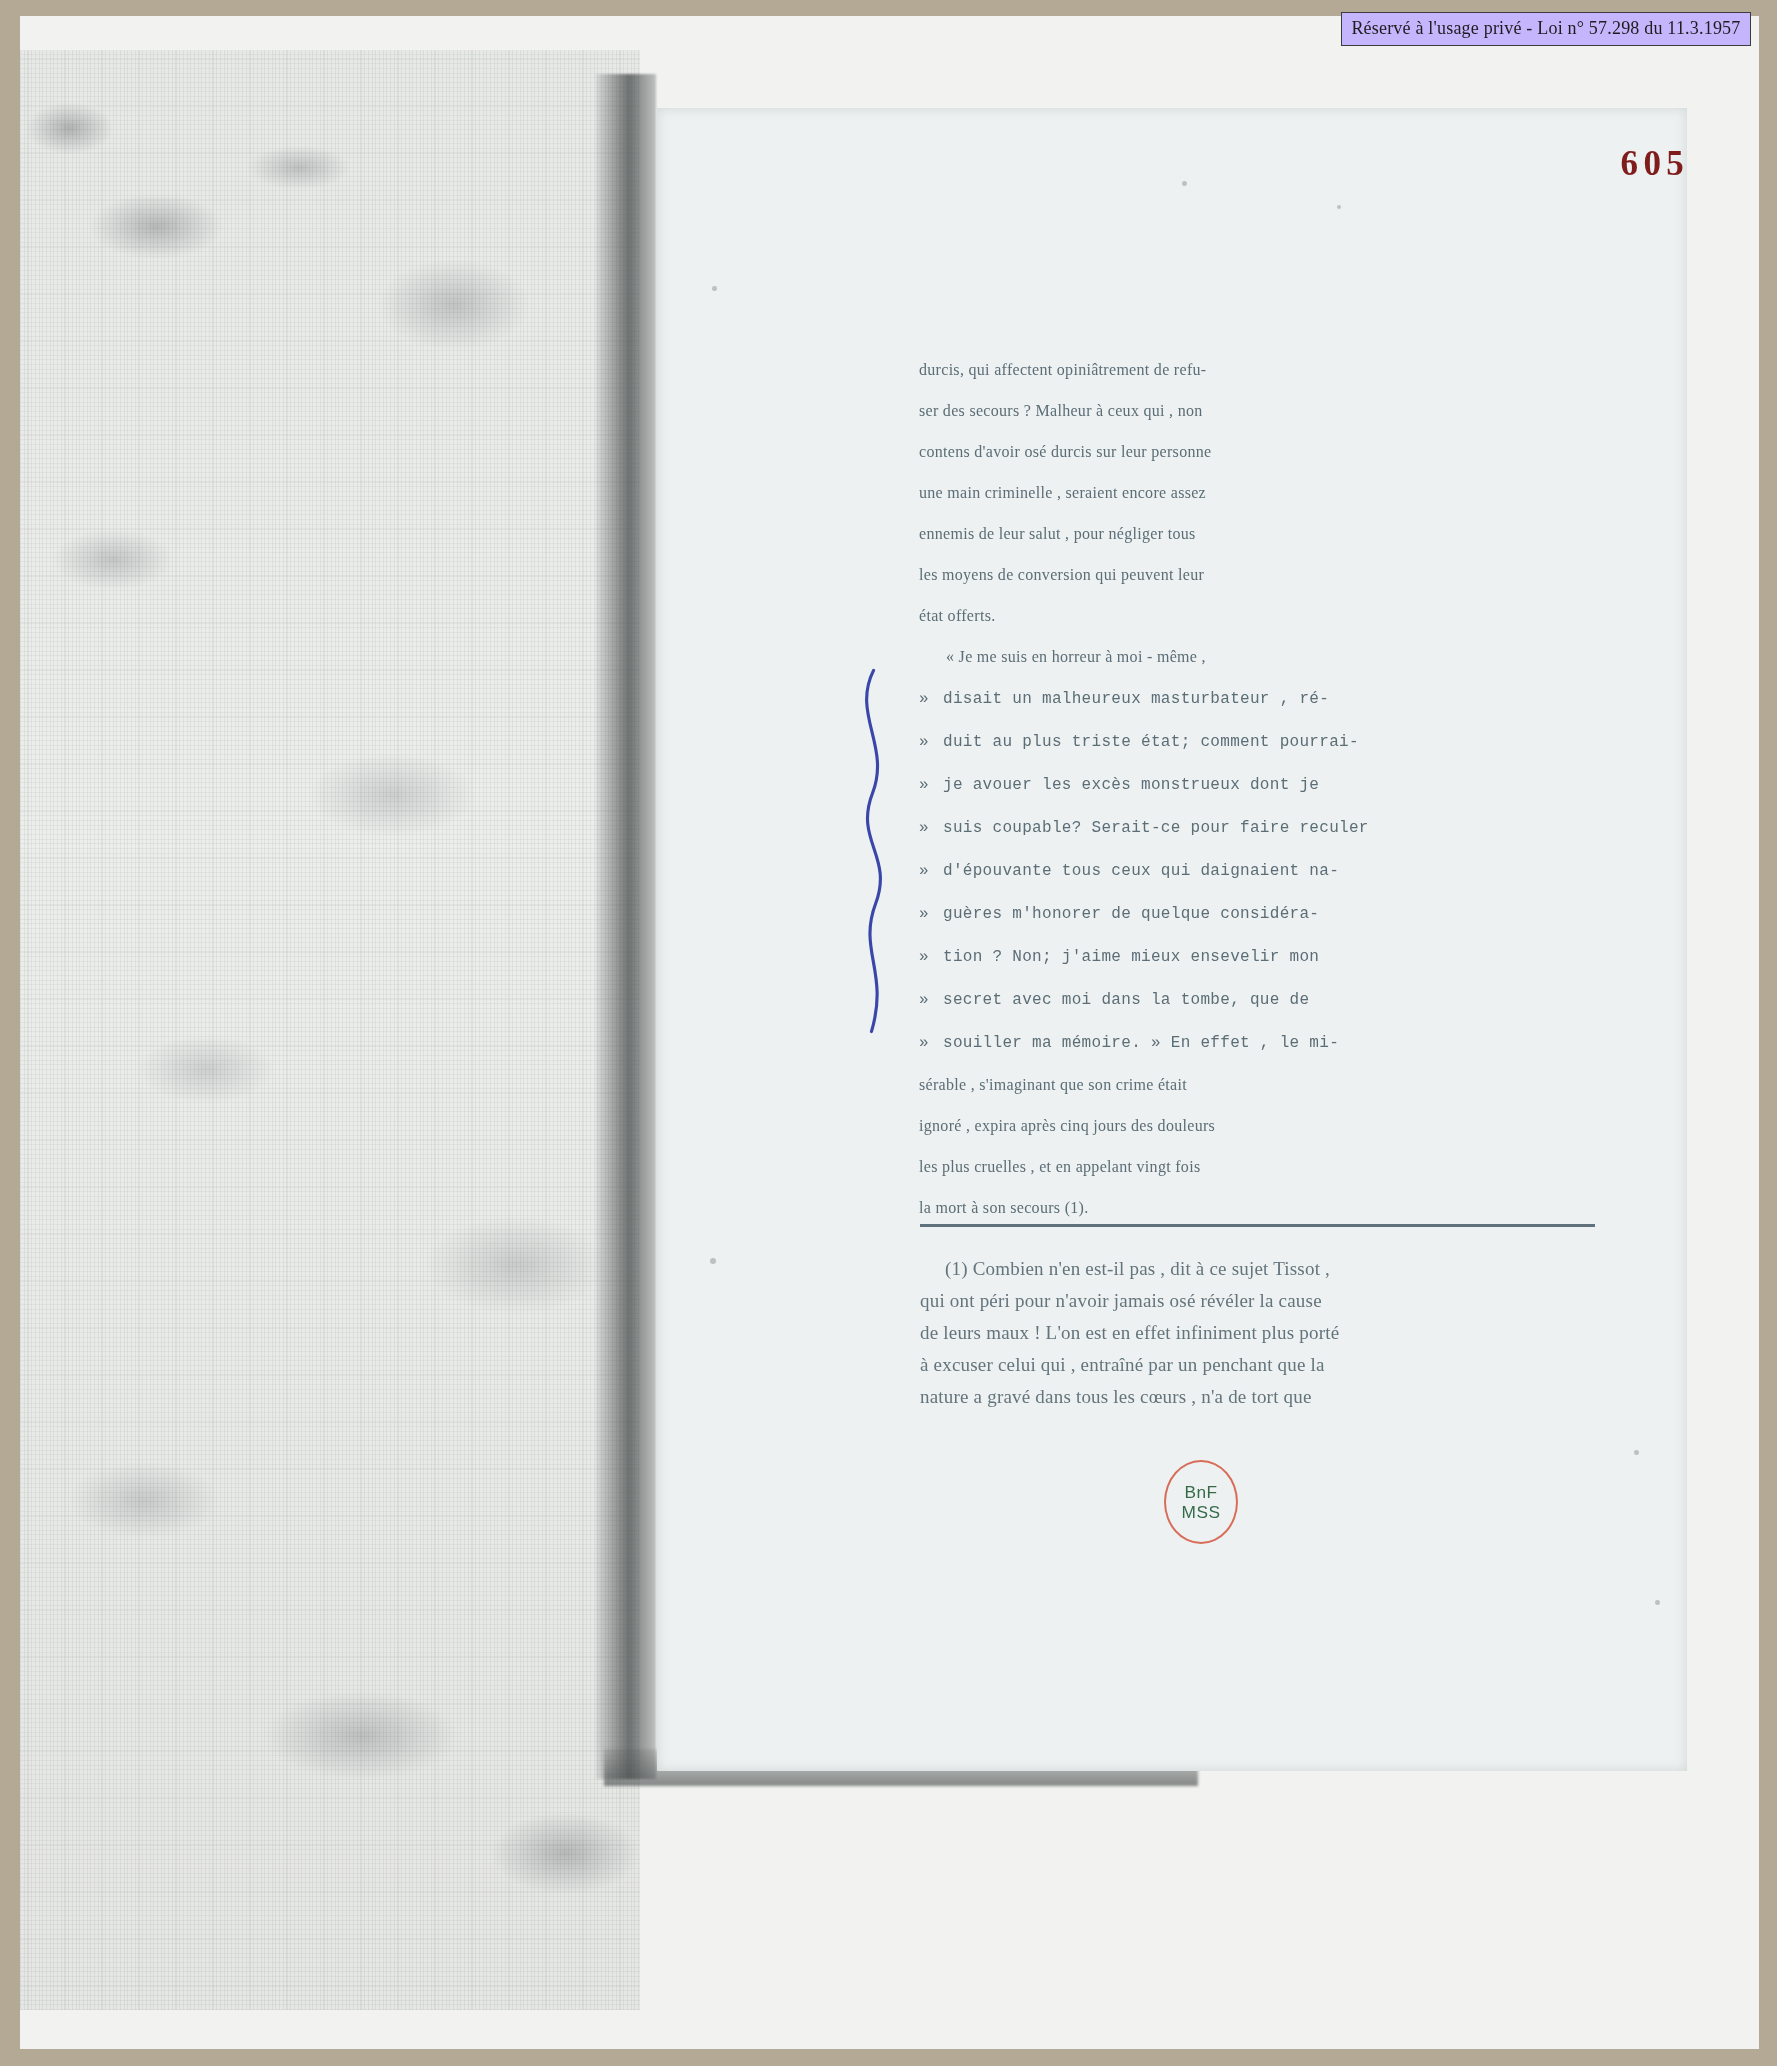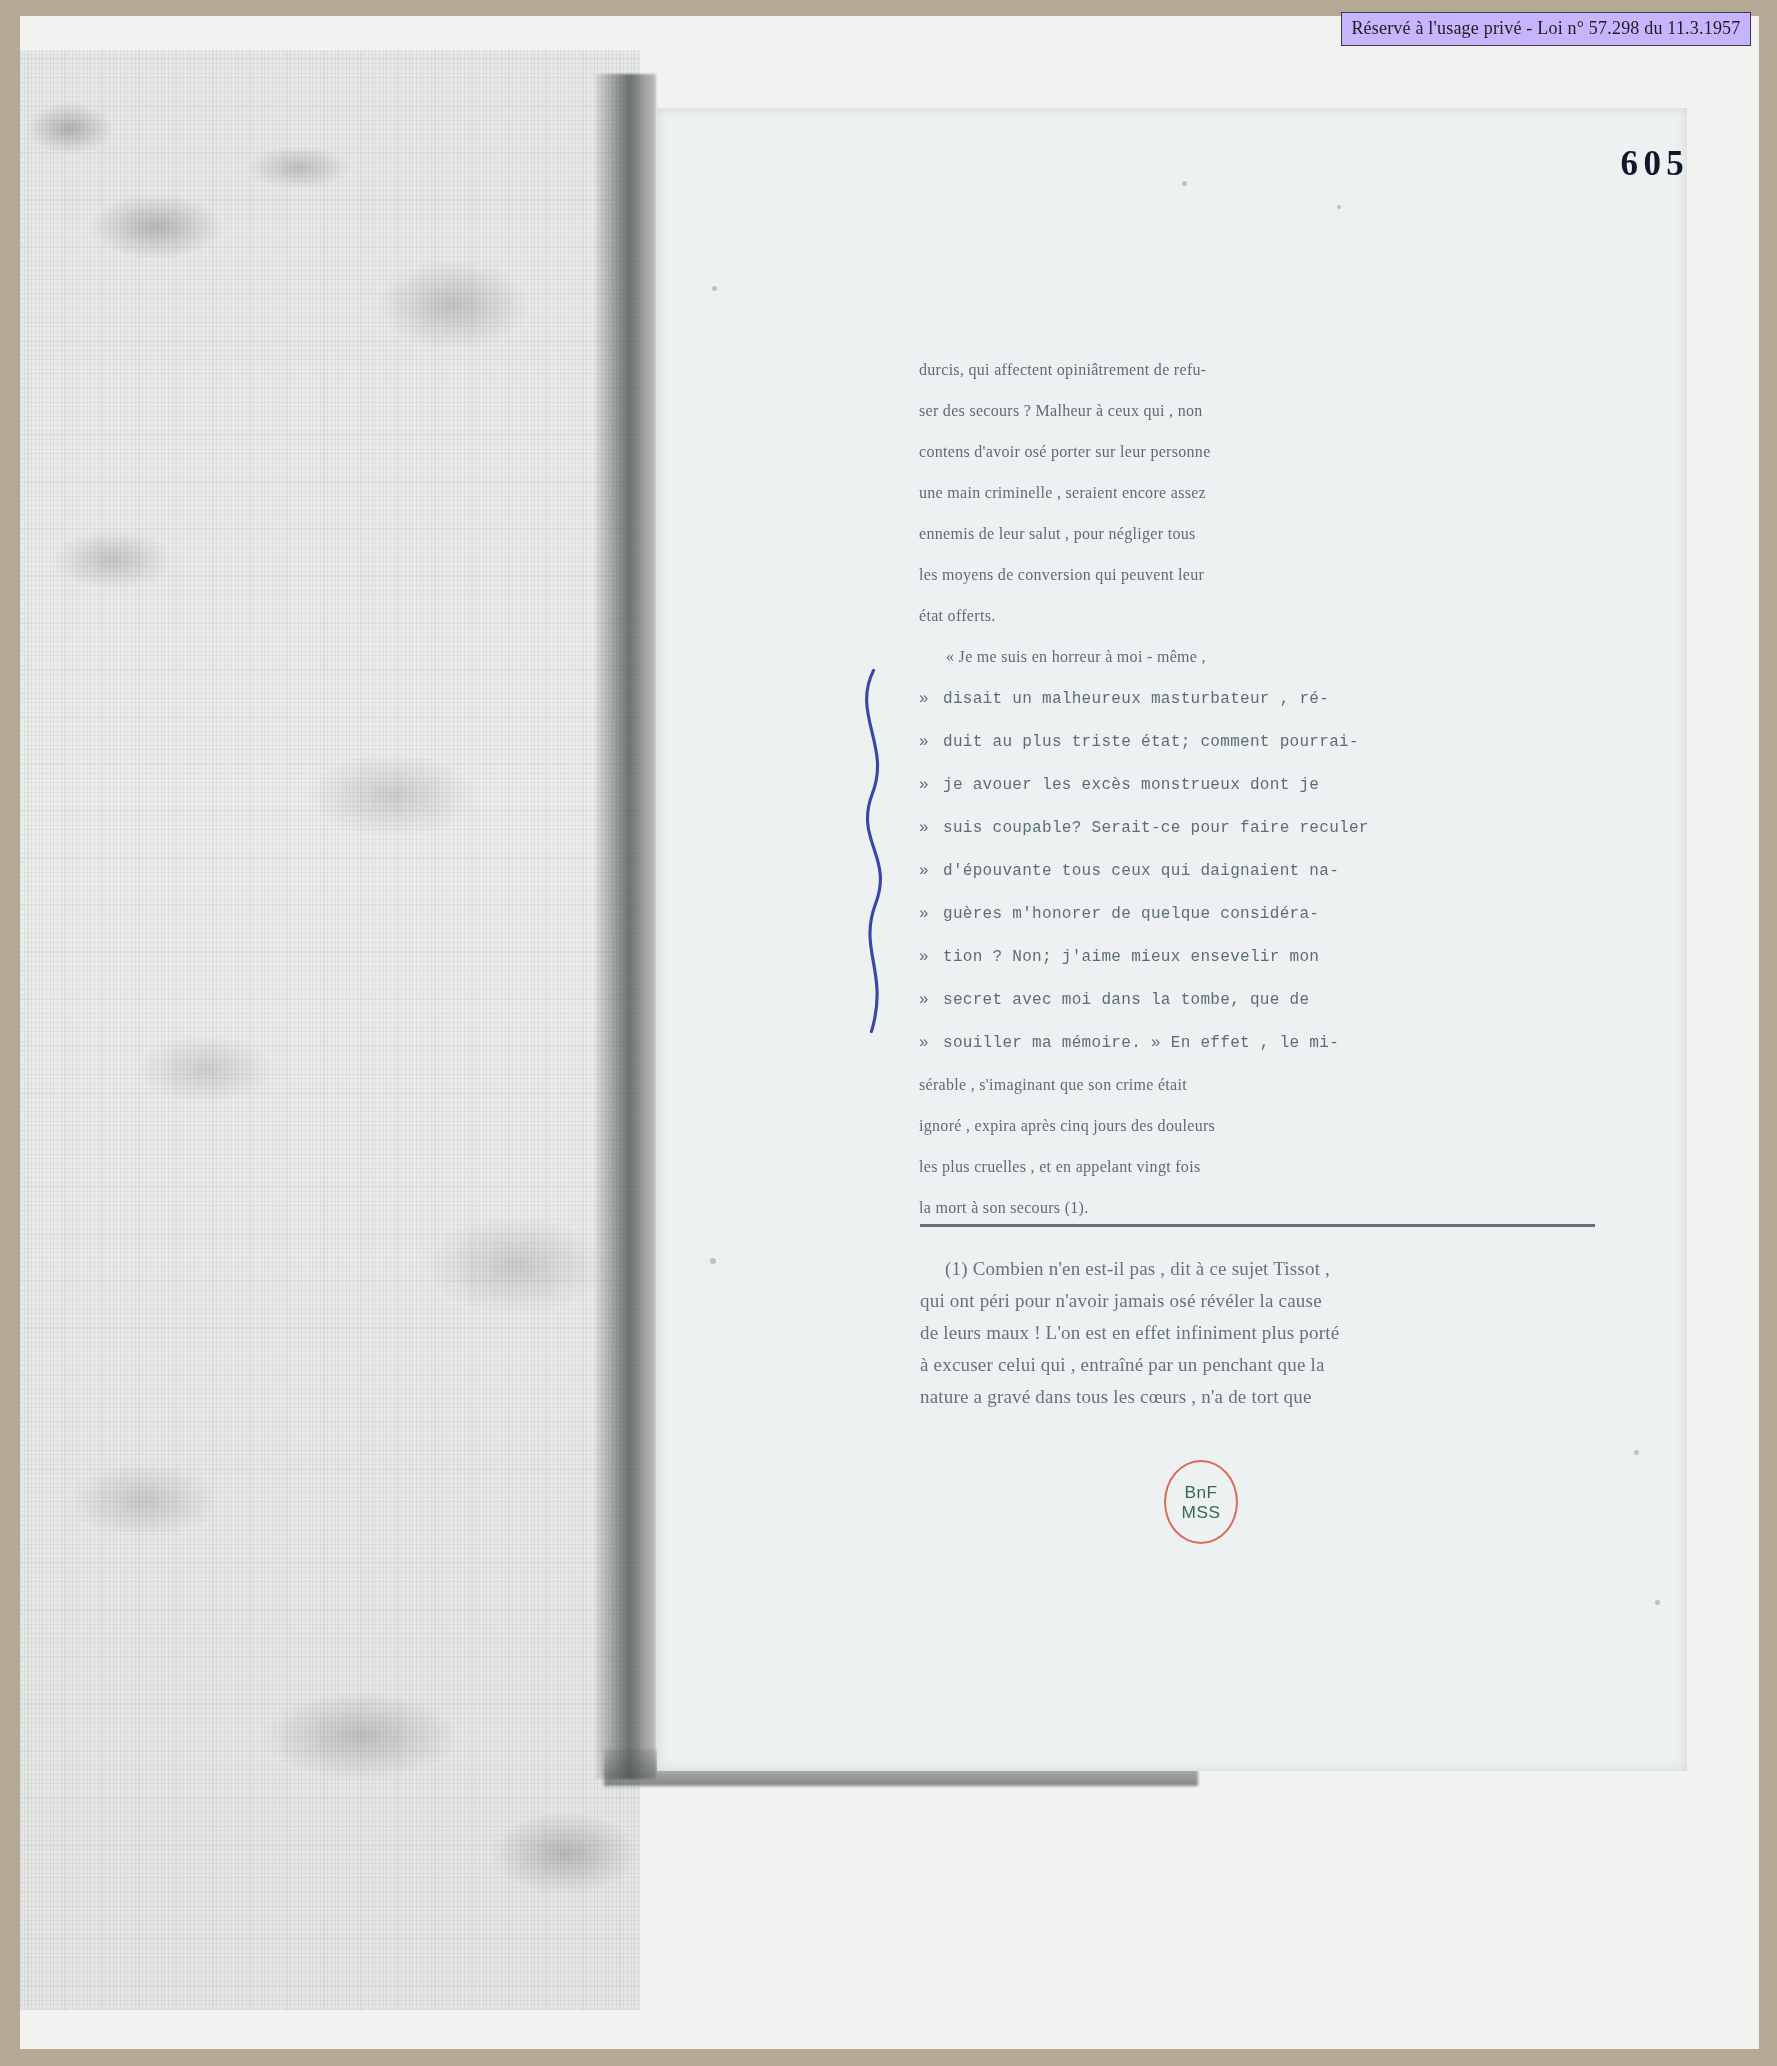--- a/index.html
+++ b/index.html
@@ -108,21 +108,21 @@
   }
 
   
   .folio {
     position: absolute;
     right: 89px;
     top: 144px;
     font-family: "Liberation Serif", serif;
     font-size: 35px;
     letter-spacing: 5.3px;
-    color: #0f172a;
+    color: #7f1d1d;
     font-weight: 600;
   }
 
   
   .page-number {
     position: absolute;
     left: 0;
     right: 0;
     top: 257px;
     text-align: center;
@@ -225,21 +225,21 @@
 
   <div class="notice">Réservé à l'usage privé - Loi n° 57.298 du 11.3.1957</div>
 
   <div class="folio">605</div>
 
 
   <div class="body">
     <p>
       <span class="line">durcis, qui affectent opiniâtrement de refu-</span><br>
       <span class="line">ser des secours ? Malheur à ceux qui , non</span><br>
-      <span class="line">contens d'avoir osé porter sur leur personne</span><br>
+      <span class="line">contens d'avoir osé durcis sur leur personne</span><br>
       <span class="line">une main criminelle , seraient encore assez</span><br>
       <span class="line">ennemis de leur salut , pour négliger tous</span><br>
       <span class="line">les moyens de conversion qui peuvent leur</span><br>
       <span class="line">état offerts.</span>
     </p>
 
     <p>
       <span class="line indent">« Je me suis en horreur à moi - même ,</span><br>
       <span class="quote-line"><span class="qmark">»</span><span>disait un malheureux masturbateur , ré-</span></span><br>
       <span class="quote-line"><span class="qmark">»</span><span>duit au plus triste état; comment pourrai-</span></span><br>

